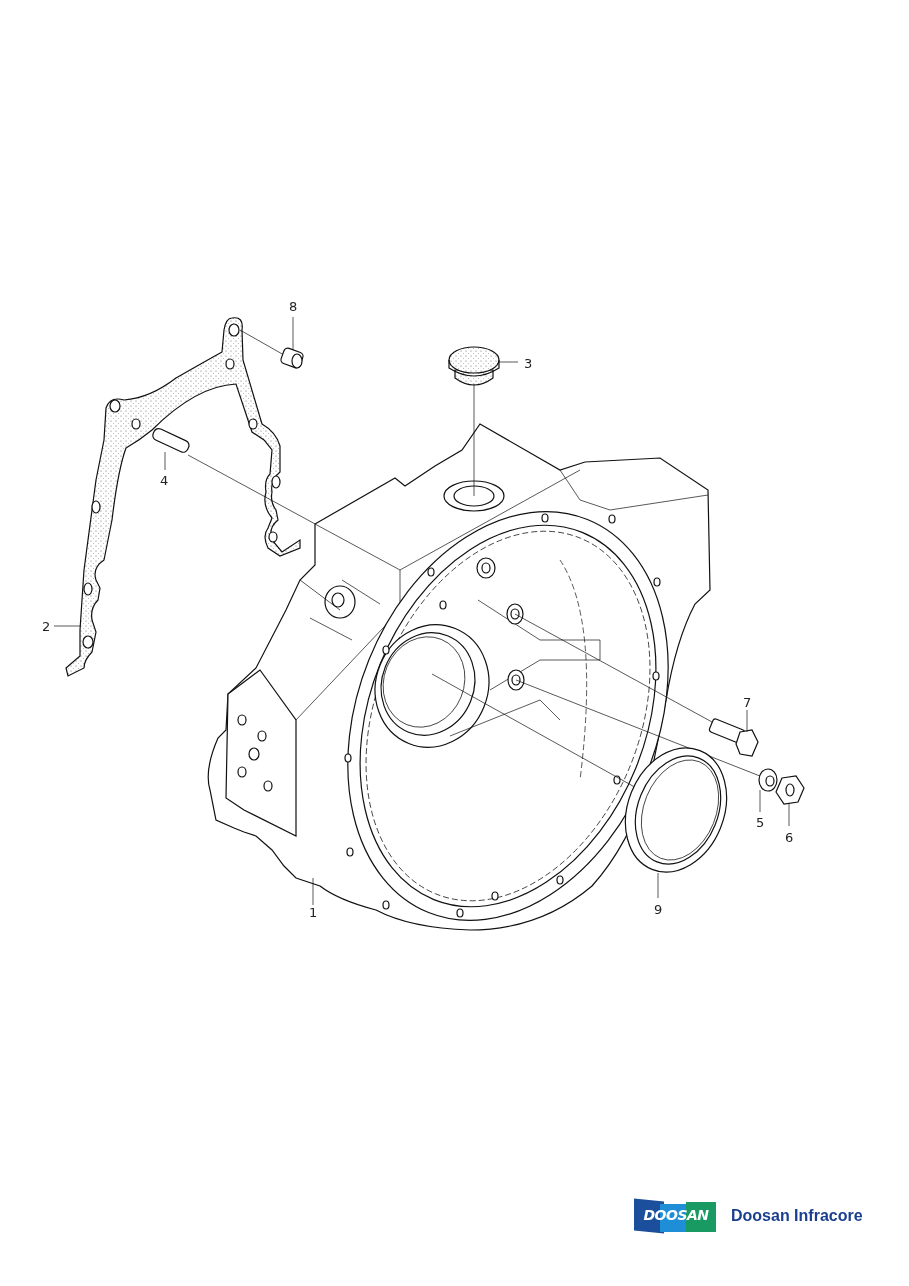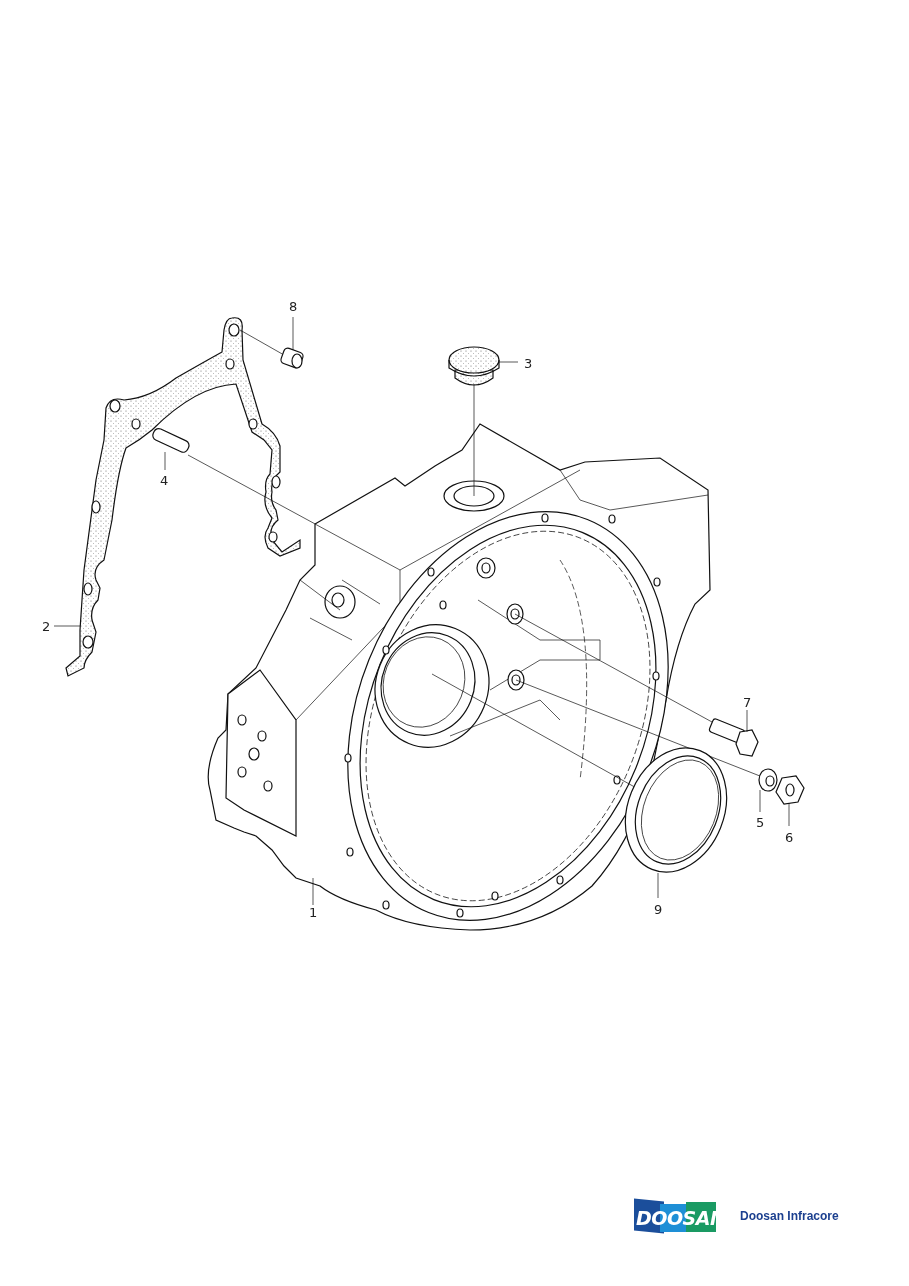--- a/index.html
+++ b/index.html
@@ -9,22 +9,22 @@
     .ln { stroke: #111; stroke-width: 1.2; fill: none; }
     .thin { stroke: #111; stroke-width: 0.7; fill: none; }
     .dash { stroke: #111; stroke-width: 0.7; fill: none; stroke-dasharray: 6 3; }
     .fillw { fill: #ffffff; stroke: #111; stroke-width: 1.2; }
     .stip { fill: url(#dots); stroke: #111; stroke-width: 1.2; }
     #logo { position: absolute; left: 634px; top: 1200px; display: flex; align-items: center; }
     .logo-mark { position: relative; width: 82px; height: 32px; }
     .lm1 { position: absolute; left: 0; top: 0; width: 30px; height: 32px; background: #1b4e9b; transform: skewY(6deg); }
     .lm2 { position: absolute; left: 26px; top: 4px; width: 30px; height: 28px; background: #1e8fd6; }
     .lm3 { position: absolute; left: 52px; top: 2px; width: 30px; height: 30px; background: #1a9a63; }
-    .logo-word { position: absolute; left: 2px; top: 7px; width: 80px; text-align: center; color: #fff; font-weight: bold; font-style: italic; font-size: 19px; font-family: "DejaVu Sans", sans-serif; letter-spacing: -0.5px; }
-    .logo-company { margin-left: 24px; color: #1b3f8f; font-weight: bold; font-size: 12px; font-family: "Liberation Sans", sans-serif; }
+    .logo-word { position: absolute; left: 2px; top: 7px; width: 80px; text-align: center; color: #fff; font-weight: bold; font-style: italic; font-size: 14px; font-family: "DejaVu Sans", sans-serif; letter-spacing: -0.5px; }
+    .logo-company { margin-left: 15px; color: #1b3f8f; font-weight: bold; font-size: 16px; font-family: "Liberation Sans", sans-serif; }
   </style>
 </head>
 <body>
 
 <svg id="drawing" viewBox="0 0 909 1286" xmlns="http://www.w3.org/2000/svg">
   <defs>
     <pattern id="dots" width="5" height="5" patternUnits="userSpaceOnUse">
       <rect width="5" height="5" fill="#ffffff"></rect>
       <circle cx="1" cy="1" r="0.5" fill="#555"></circle>
       <circle cx="3.5" cy="3.5" r="0.45" fill="#777"></circle>

